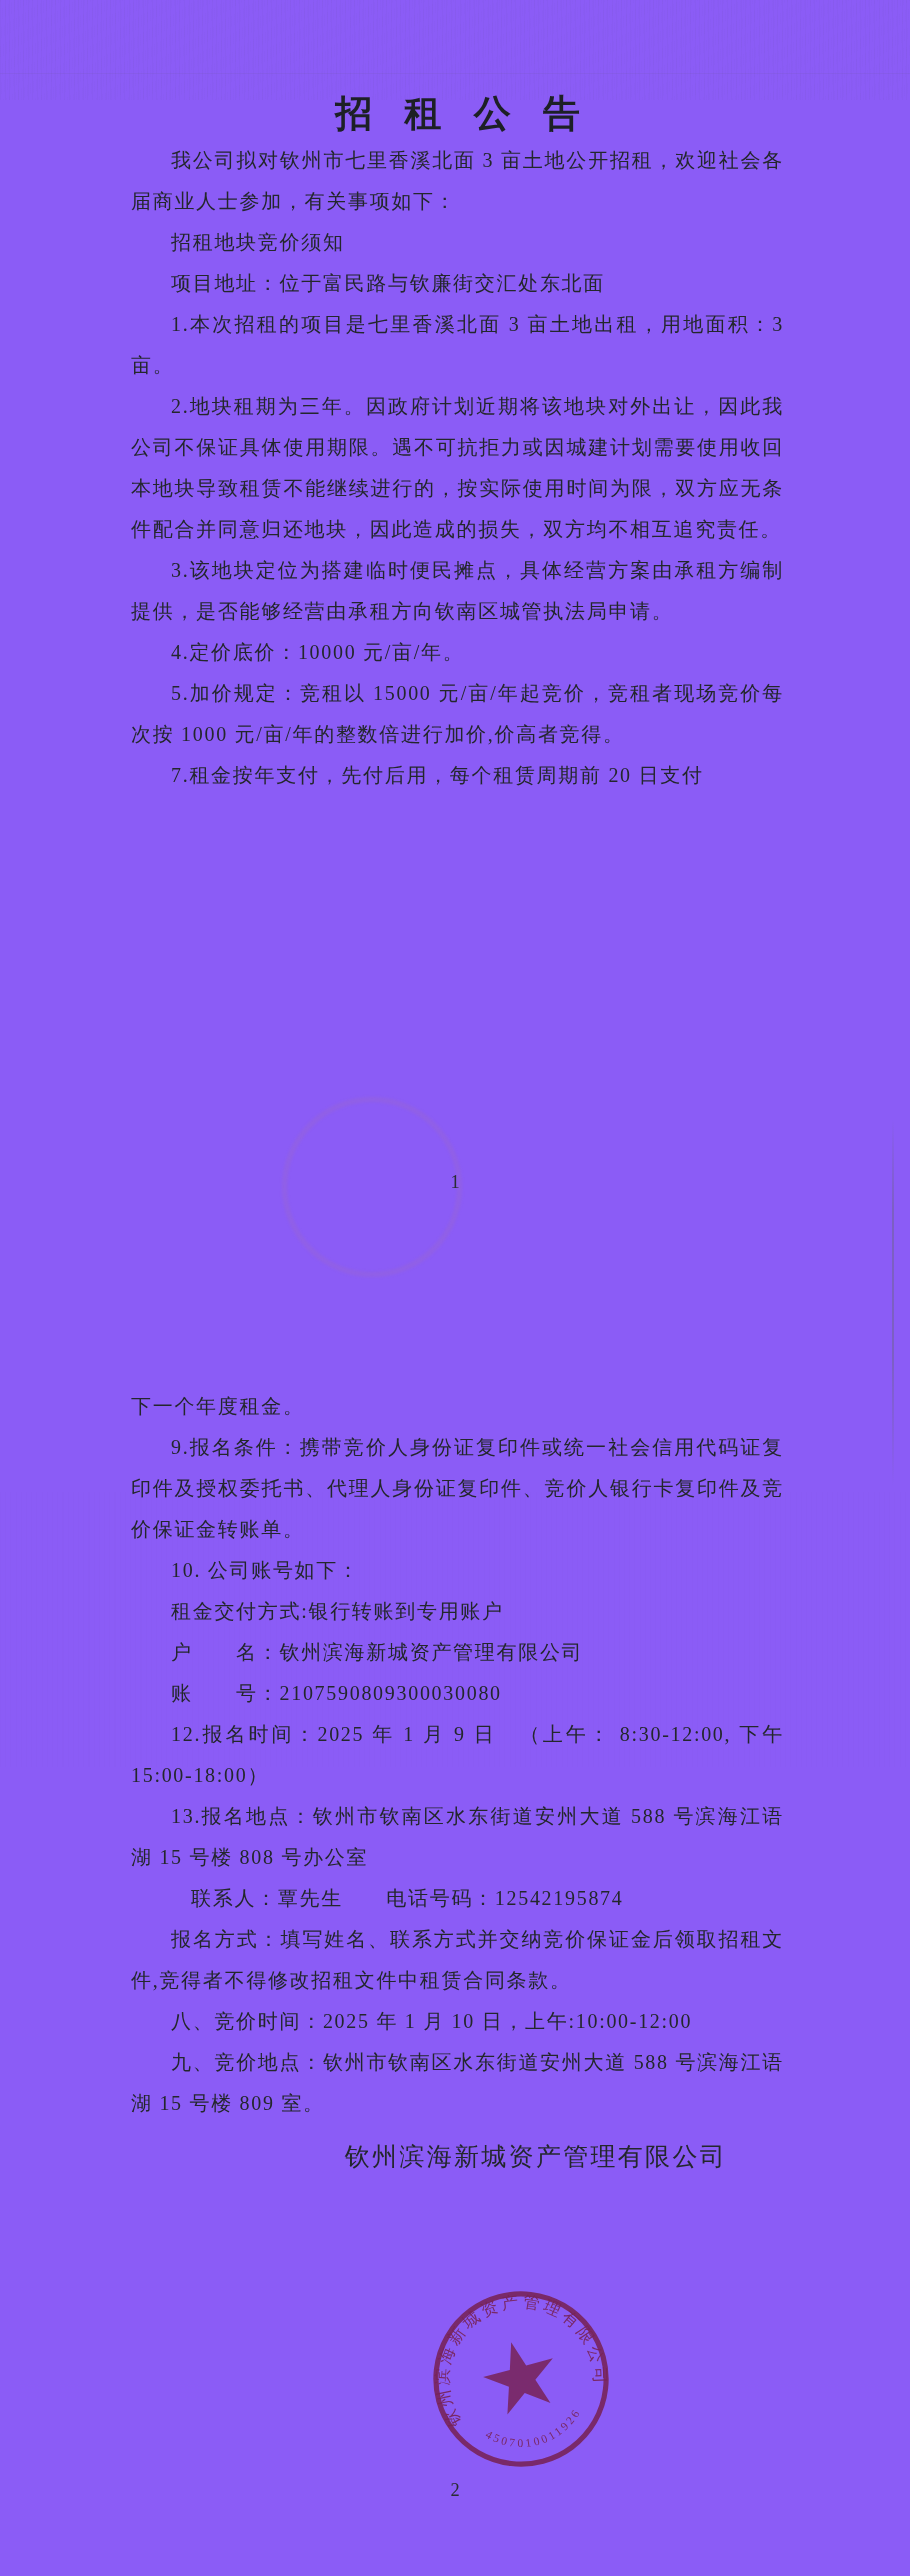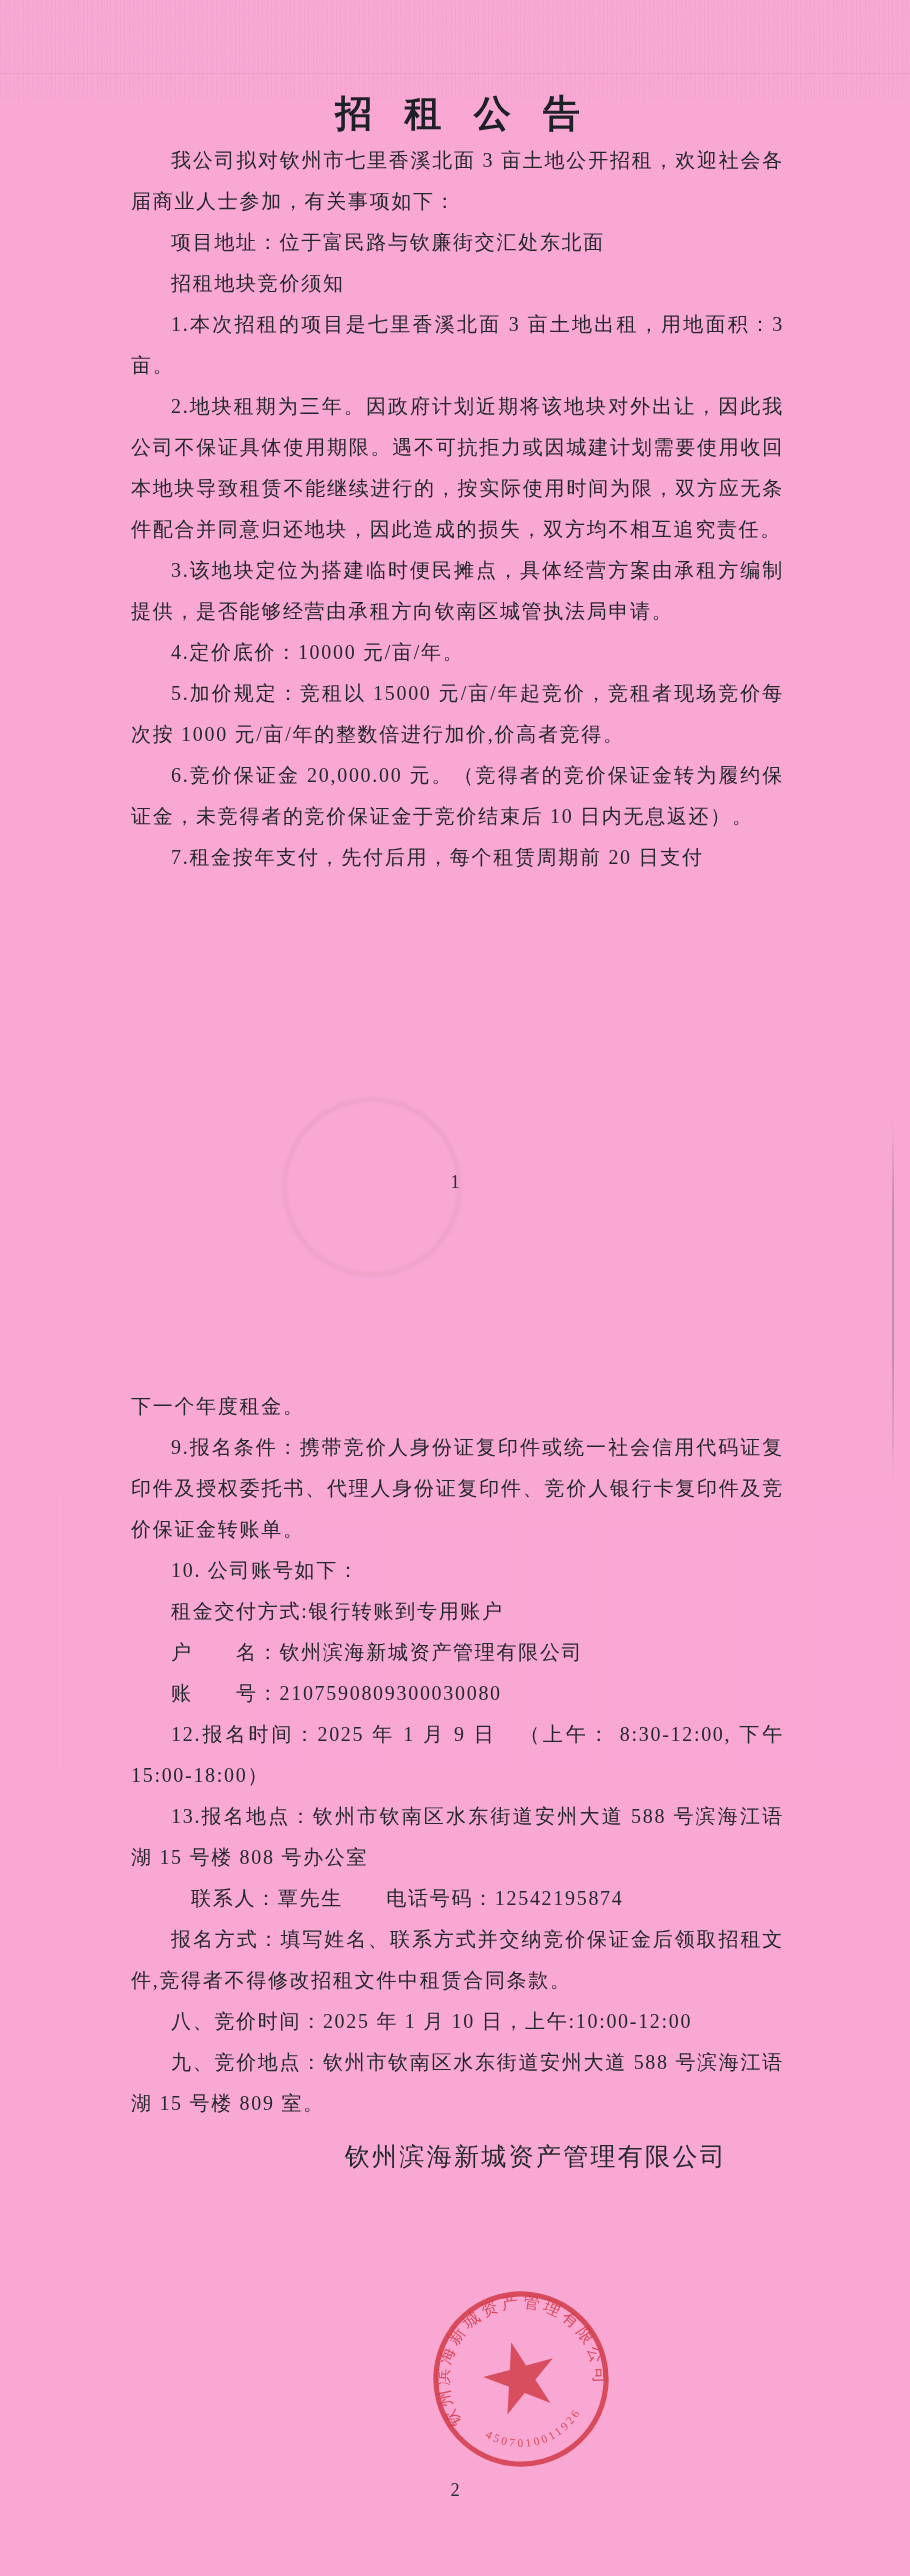--- a/index.html
+++ b/index.html
@@ -4,21 +4,21 @@
 <style>
   html,body { margin:0; padding:0; }
   body {
     background:#e8e8e6;
     font-family:"Liberation Serif","DejaVu Serif",serif;
   }
   .paper {
     position:relative;
     width:910px; height:2576px;
     margin:0 auto;
-    background:#f9a8d4;
+    background:#8b5cf6;
     overflow:hidden;
     color:#23262b;
   }
   .page { position:absolute; left:0; width:910px; height:1288px; }
   .page-1 { top:0; }
   .page-2 { top:1288px; }
   .content { position:absolute; left:131px; top:0; width:653px; }
 
   .doc-title {
     margin-top:87px;
@@ -100,28 +100,27 @@
   <div class="noise-top"></div>
   <div class="noise-hline"></div>
   <div class="noise-mid"></div>
   <div class="edge-line-right"></div>
 
   <div class="page page-1">
     <div class="ghost-seal"></div>
     <div class="content">
       <div class="doc-title">招 租 公 告</div>
       <p class="line indent body-start">我公司拟对钦州市七里香溪北面 3 亩土地公开招租，欢迎社会各届商业人士参加，有关事项如下：</p>
+      <p class="line indent">招租地块竞价须知</p>
       <p class="line indent">项目地址：位于富民路与钦廉街交汇处东北面</p>
-      <p class="line indent">招租地块竞价须知</p>
       <p class="line indent">1.本次招租的项目是七里香溪北面 3 亩土地出租，用地面积：3 亩。</p>
       <p class="line indent">2.地块租期为三年。因政府计划近期将该地块对外出让，因此我公司不保证具体使用期限。遇不可抗拒力或因城建计划需要使用收回本地块导致租赁不能继续进行的，按实际使用时间为限，双方应无条件配合并同意归还地块，因此造成的损失，双方均不相互追究责任。</p>
       <p class="line indent gap-lg">3.该地块定位为搭建临时便民摊点，具体经营方案由承租方编制提供，是否能够经营由承租方向钦南区城管执法局申请。</p>
       <p class="line indent gap-lg">4.定价底价：10000 元/亩/年。</p>
       <p class="line indent">5.加价规定：竞租以 15000 元/亩/年起竞价，竞租者现场竞价每次按 1000 元/亩/年的整数倍进行加价,价高者竞得。</p>
-      <p class="line indent">6.竞价保证金 20,000.00 元。（竞得者的竞价保证金转为履约保证金，未竞得者的竞价保证金于竞价结束后 10 日内无息返还）。</p>
       <p class="line indent gap-md">7.租金按年支付，先付后用，每个租赁周期前 20 日支付</p>
     </div>
     <div class="page-number pn-1">1</div>
   </div>
 
   <div class="page page-2">
     <div class="content" style="padding-top:98px;">
       <p class="line">下一个年度租金。</p>
       <p class="line indent">9.报名条件：携带竞价人身份证复印件或统一社会信用代码证复印件及授权委托书、代理人身份证复印件、竞价人银行卡复印件及竞价保证金转账单。</p>
       <p class="line indent">10. 公司账号如下：</p>

